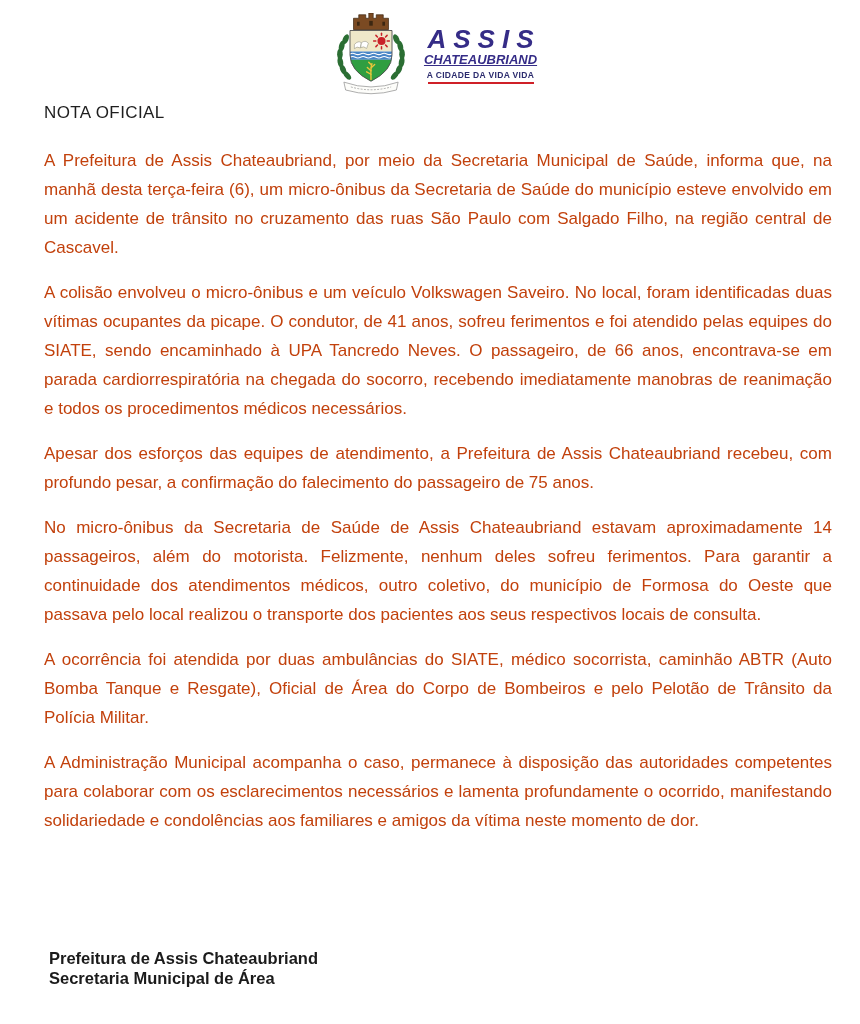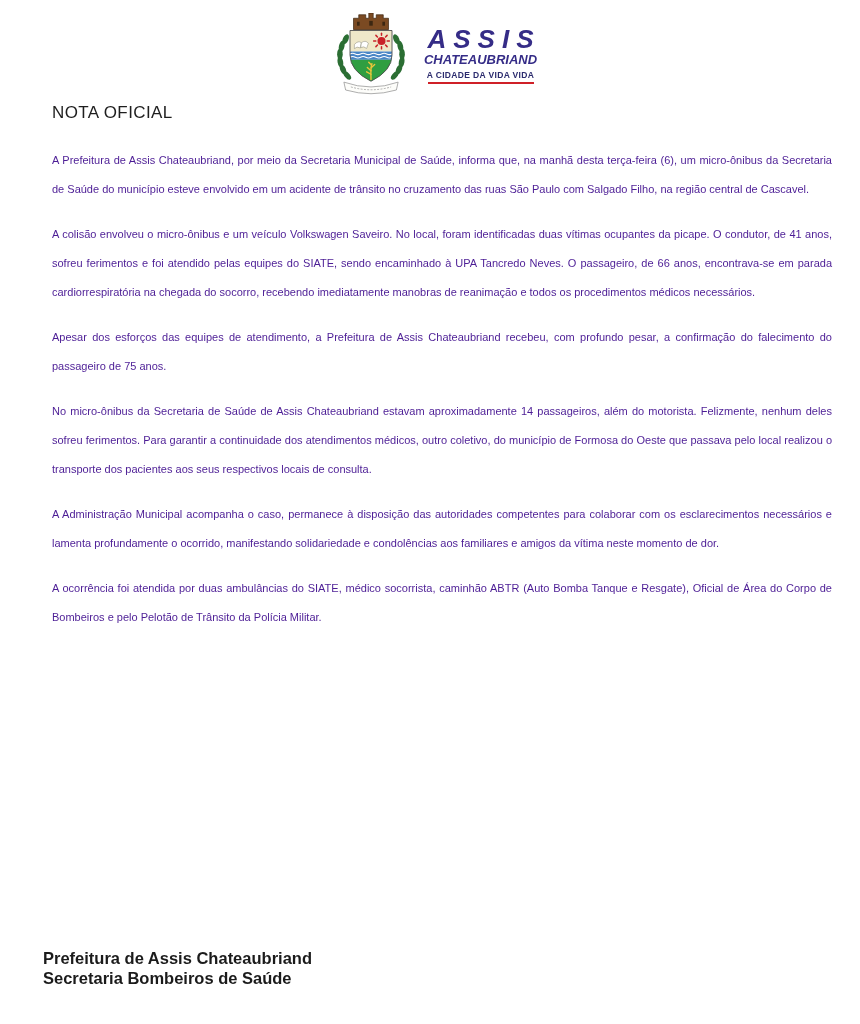--- a/index.html
+++ b/index.html
@@ -36,52 +36,53 @@
   }
   .wm-chateau {
     font-size: 13px;
     font-weight: 800;
     font-style: italic;
     letter-spacing: 0px;
     line-height: 1.1;
     color: #352c87;
     white-space: nowrap;
     margin-top: 1px;
+    text-decoration: underline;
   }
   .wm-tagline {
     font-size: 8.5px;
     font-weight: 700;
     letter-spacing: 0.35px;
     color: #2c2c6e;
     white-space: nowrap;
     margin-top: 3px;
   }
   .wm-redline { width: 100%; height: 2px; background: #cf2028; margin-top: 2px; }
 
   
-  .doc { padding: 0 28px 0 44px; margin-left: 8px; }
+  .doc { padding: 0 28px 0 44px; }
   .doc-title {
     margin: 6px 0 0 0;
     font-size: 17px;
     font-weight: 400;
     letter-spacing: 0.4px;
     line-height: 20px;
     color: #1e1e1e;
   }
   .paragraphs { margin-top: 23px; }
   .para {
     margin: 0 0 16px 0;
-    font-size: 11px;
+    font-size: 17px;
     line-height: 29px;
     text-align: justify;
-    color: #4c1d95;
+    color: #c2410c;
   }
 
   
-  .signature { position: absolute; left: 43px; top: 948px; }
+  .signature { position: absolute; left: 49px; top: 948px; }
   .sig-line {
     font-size: 16.5px;
     font-weight: 700;
     line-height: 20px;
     color: #1b1b1b;
   }
 </style>
 </head>
 <body>
 
@@ -173,23 +174,23 @@
   </div>
 
   <div class="doc">
     <h1 class="doc-title">NOTA OFICIAL</h1>
 
     <div class="paragraphs">
       <p class="para">A Prefeitura de Assis Chateaubriand, por meio da Secretaria Municipal de Saúde, informa que, na manhã desta terça-feira (6), um micro-ônibus da Secretaria de Saúde do município esteve envolvido em um acidente de trânsito no cruzamento das ruas São Paulo com Salgado Filho, na região central de Cascavel.</p>
       <p class="para">A colisão envolveu o micro-ônibus e um veículo Volkswagen Saveiro. No local, foram identificadas duas vítimas ocupantes da picape. O condutor, de 41 anos, sofreu ferimentos e foi atendido pelas equipes do SIATE, sendo encaminhado à UPA Tancredo Neves. O passageiro, de 66 anos, encontrava-se em parada cardiorrespiratória na chegada do socorro, recebendo imediatamente manobras de reanimação e todos os procedimentos médicos necessários.</p>
       <p class="para">Apesar dos esforços das equipes de atendimento, a Prefeitura de Assis Chateaubriand recebeu, com profundo pesar, a confirmação do falecimento do passageiro de 75 anos.</p>
       <p class="para">No micro-ônibus da Secretaria de Saúde de Assis Chateaubriand estavam aproximadamente 14 passageiros, além do motorista. Felizmente, nenhum deles sofreu ferimentos. Para garantir a continuidade dos atendimentos médicos, outro coletivo, do município de Formosa do Oeste que passava pelo local realizou o transporte dos pacientes aos seus respectivos locais de consulta.</p>
+      <p class="para">A ocorrência foi atendida por duas ambulâncias do SIATE, médico socorrista, caminhão ABTR (Auto Bomba Tanque e Resgate), Oficial de Área do Corpo de Bombeiros e pelo Pelotão de Trânsito da Polícia Militar.</p>
       <p class="para">A Administração Municipal acompanha o caso, permanece à disposição das autoridades competentes para colaborar com os esclarecimentos necessários e lamenta profundamente o ocorrido, manifestando solidariedade e condolências aos familiares e amigos da vítima neste momento de dor.</p>
-      <p class="para">A ocorrência foi atendida por duas ambulâncias do SIATE, médico socorrista, caminhão ABTR (Auto Bomba Tanque e Resgate), Oficial de Área do Corpo de Bombeiros e pelo Pelotão de Trânsito da Polícia Militar.</p>
     </div>
   </div>
 
   <div class="signature">
     <div class="sig-line">Prefeitura de Assis Chateaubriand</div>
-    <div class="sig-line">Secretaria Bombeiros de Saúde</div>
+    <div class="sig-line">Secretaria Municipal de Área</div>
   </div>
 
 </div>
 
 </body></html>

